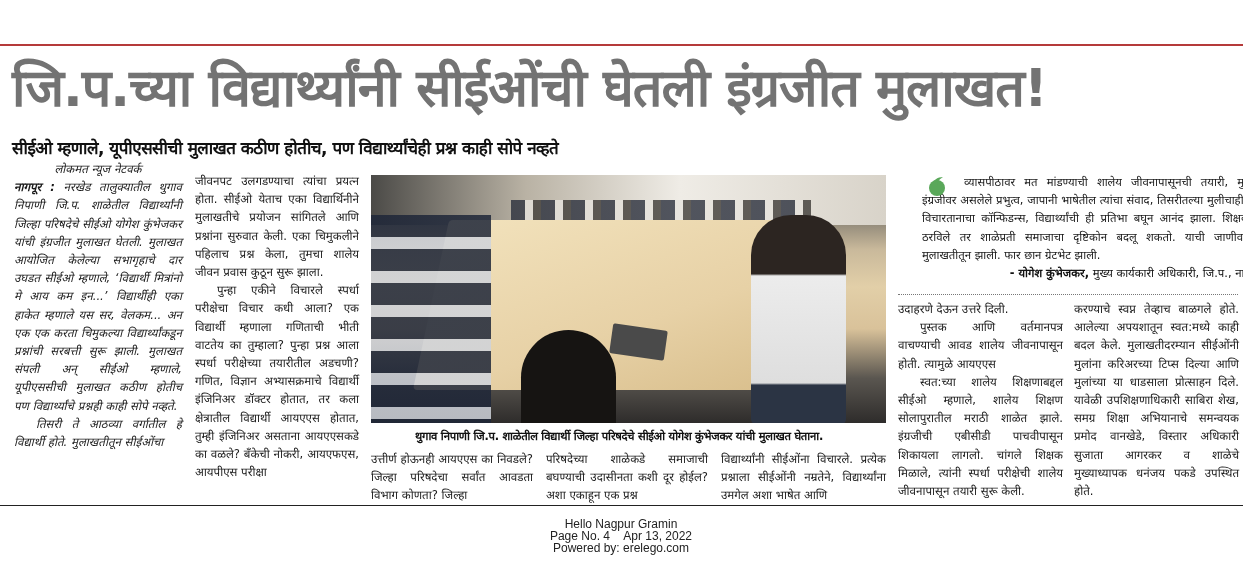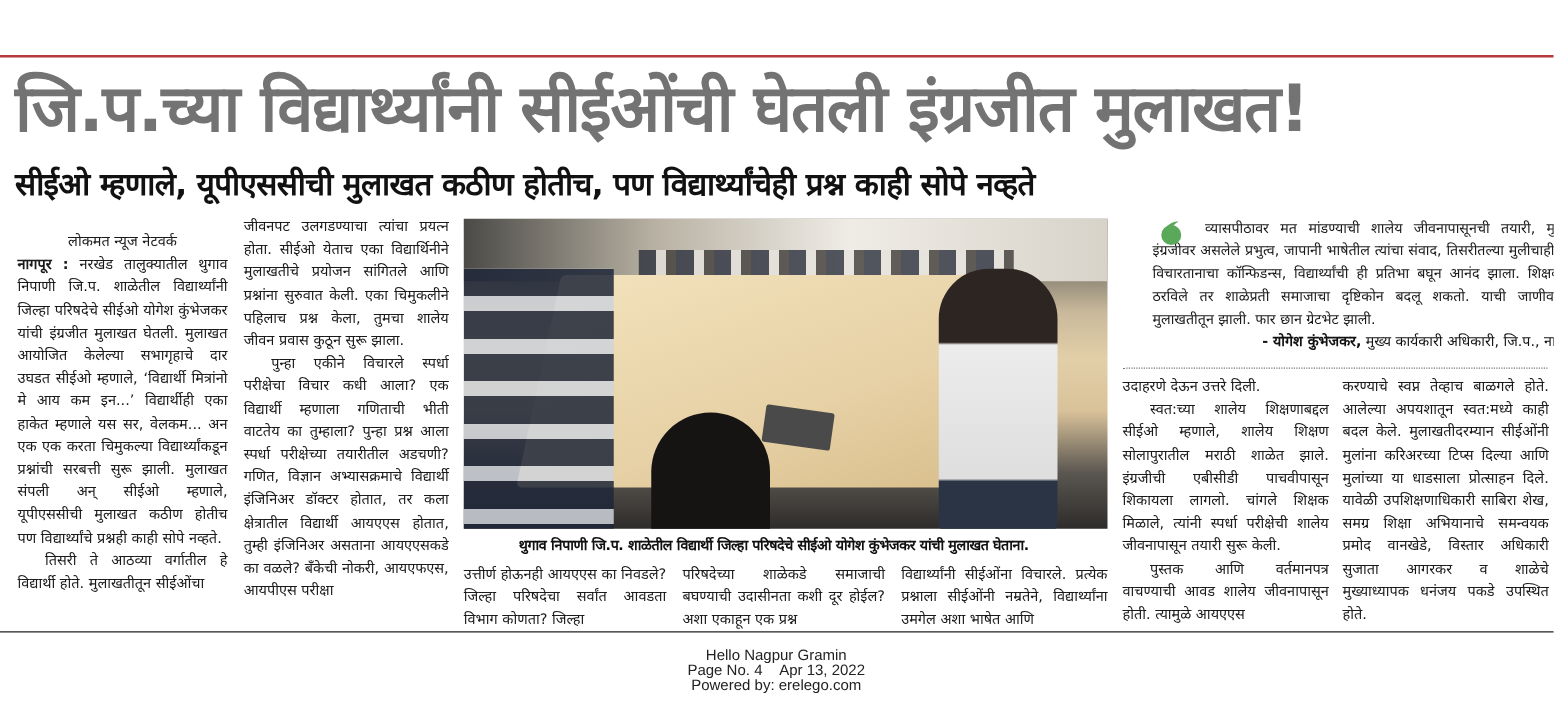--- a/index.html
+++ b/index.html
@@ -9,31 +9,31 @@
   .masthead { position: absolute; left: 0; top: 0; width: 1243px; height: 44px; }
   .logo { position: absolute; left: 560px; top: 8px; width: 125px; text-align: center;
           font-family: "DejaVu Sans", sans-serif; font-weight: bold; font-size: 22px;
           color: #d42027; letter-spacing: -1px; font-style: italic; line-height: 28px; }
   .mast-rule { position: absolute; left: 0; top: 44px; width: 1243px; height: 2px; background: #b53a3a; }
 
   .headline { position: absolute; left: 12px; top: 52px; width: 1225px; white-space: nowrap;
               font-family: "DejaVu Sans", sans-serif; font-weight: bold; font-size: 52px;
               line-height: 72px; color: #737373; letter-spacing: -1px; }
   .subhead { position: absolute; left: 12px; top: 130px; width: 1225px; white-space: nowrap;
-             font-family: "DejaVu Sans", sans-serif; font-weight: bold; font-size: 25px;
+             font-family: "DejaVu Sans", sans-serif; font-weight: bold; font-size: 17px;
              line-height: 36px; color: #111; letter-spacing: -0.5px; }
 
   .col { position: absolute; font-size: 11.6px; line-height: 18.2px; text-align: justify;
          font-family: "DejaVu Sans", sans-serif; color: #1a1a1a; }
   .col p { margin: 0; }
   .col p.indent { text-indent: 22px; }
   .byline { text-align: center; font-size: 11.6px; }
   .dateline { font-weight: bold; }
 
-  .col1 { left: 14px; top: 184px; width: 168px; height: 330px; }
+  .col1 { left: 14px; top: 160px; width: 168px; height: 330px; font-style: italic; }
   .col2 { left: 195px; top: 172px; width: 164px; height: 330px; }
 
   .photo { position: absolute; left: 371px; top: 175px; width: 515px; height: 248px;
            background: linear-gradient(180deg, #6e6a60 0%, #8b8476 18%, #c9b99b 30%, #e2cfa8 45%, #d9c29a 62%, #5a5650 82%, #2e2c2b 100%);
            overflow: hidden; }
   .photo .wall { position: absolute; left: 0; top: 0; width: 515px; height: 50px; background: linear-gradient(90deg, #4b4a47, #b9b2a4 30%, #efece6 60%, #d8d3c9 100%); }
   .photo .table { position: absolute; left: 60px; top: 45px; width: 360px; height: 170px;
                   background: linear-gradient(160deg, #f2e2bc, #e7d1a6 60%, #d9bf8d);
                   transform: skewX(-12deg); border-radius: 4px; }
   .photo .person { position: absolute; right: 40px; top: 40px; width: 95px; height: 210px;
@@ -108,22 +108,22 @@
     <circle cx="11" cy="13" r="8" fill="#5aa85a"></circle>
     <path d="M5 12 C6 5, 12 2, 17 2 C12 5, 11 8, 11 12 Z" fill="#5aa85a"></path>
   </svg>
   <p class="quote-text">व्यासपीठावर मत मांडण्याची शालेय जीवनापासूनची तयारी, मुलांचे इंग्रजीवर असलेले प्रभुत्व, जापानी भाषेतील त्यांचा संवाद, तिसरीतल्या मुलीचाही प्रश्न विचारतानाचा कॉन्फिडन्स, विद्यार्थ्यांची ही प्रतिभा बघून आनंद झाला. शिक्षकांनी ठरविले तर शाळेप्रती समाजाचा दृष्टिकोन बदलू शकतो. याची जाणीव या मुलाखतीतून झाली. फार छान ग्रेटभेट झाली.</p>
   <p class="quote-attr"><span class="name">- योगेश कुंभेजकर,</span><span> मुख्य कार्यकारी अधिकारी, जि.प., नागपूर</span></p>
 </div>
 <div class="dotted-rule"></div>
 
 <div class="col col6">
   <p>उदाहरणे देऊन उत्तरे दिली.</p>
+  <p class="indent">पुस्तक आणि वर्तमानपत्र वाचण्याची आवड शालेय जीवनापासून होती. त्यामुळे आयएएस</p>
   <p class="indent">स्वत:च्या शालेय शिक्षणाबद्दल सीईओ म्हणाले, शालेय शिक्षण सोलापुरातील मराठी शाळेत झाले. इंग्रजीची एबीसीडी पाचवीपासून शिकायला लागलो. चांगले शिक्षक मिळाले, त्यांनी स्पर्धा परीक्षेची शालेय जीवनापासून तयारी सुरू केली.</p>
-  <p class="indent">पुस्तक आणि वर्तमानपत्र वाचण्याची आवड शालेय जीवनापासून होती. त्यामुळे आयएएस</p>
 </div>
 <div class="col col7">करण्याचे स्वप्न तेव्हाच बाळगले होते. आलेल्या अपयशातून स्वत:मध्ये काही बदल केले. मुलाखतीदरम्यान सीईओंनी मुलांना करिअरच्या टिप्स दिल्या आणि मुलांच्या या धाडसाला प्रोत्साहन दिले. यावेळी उपशिक्षणाधिकारी साबिरा शेख, समग्र शिक्षा अभियानाचे समन्वयक प्रमोद वानखेडे, विस्तार अधिकारी सुजाता आगरकर व शाळेचे मुख्याध्यापक धनंजय पकडे उपस्थित होते.</div>
 
 <div class="bottom-rule"></div>
 
 <div class="footer">
   <div>Hello Nagpur Gramin</div>
   <div><span>Page No. 4</span>&nbsp;&nbsp;&nbsp;&nbsp;<span>Apr 13, 2022</span></div>
   <div>Powered by: erelego.com</div>
 </div>

